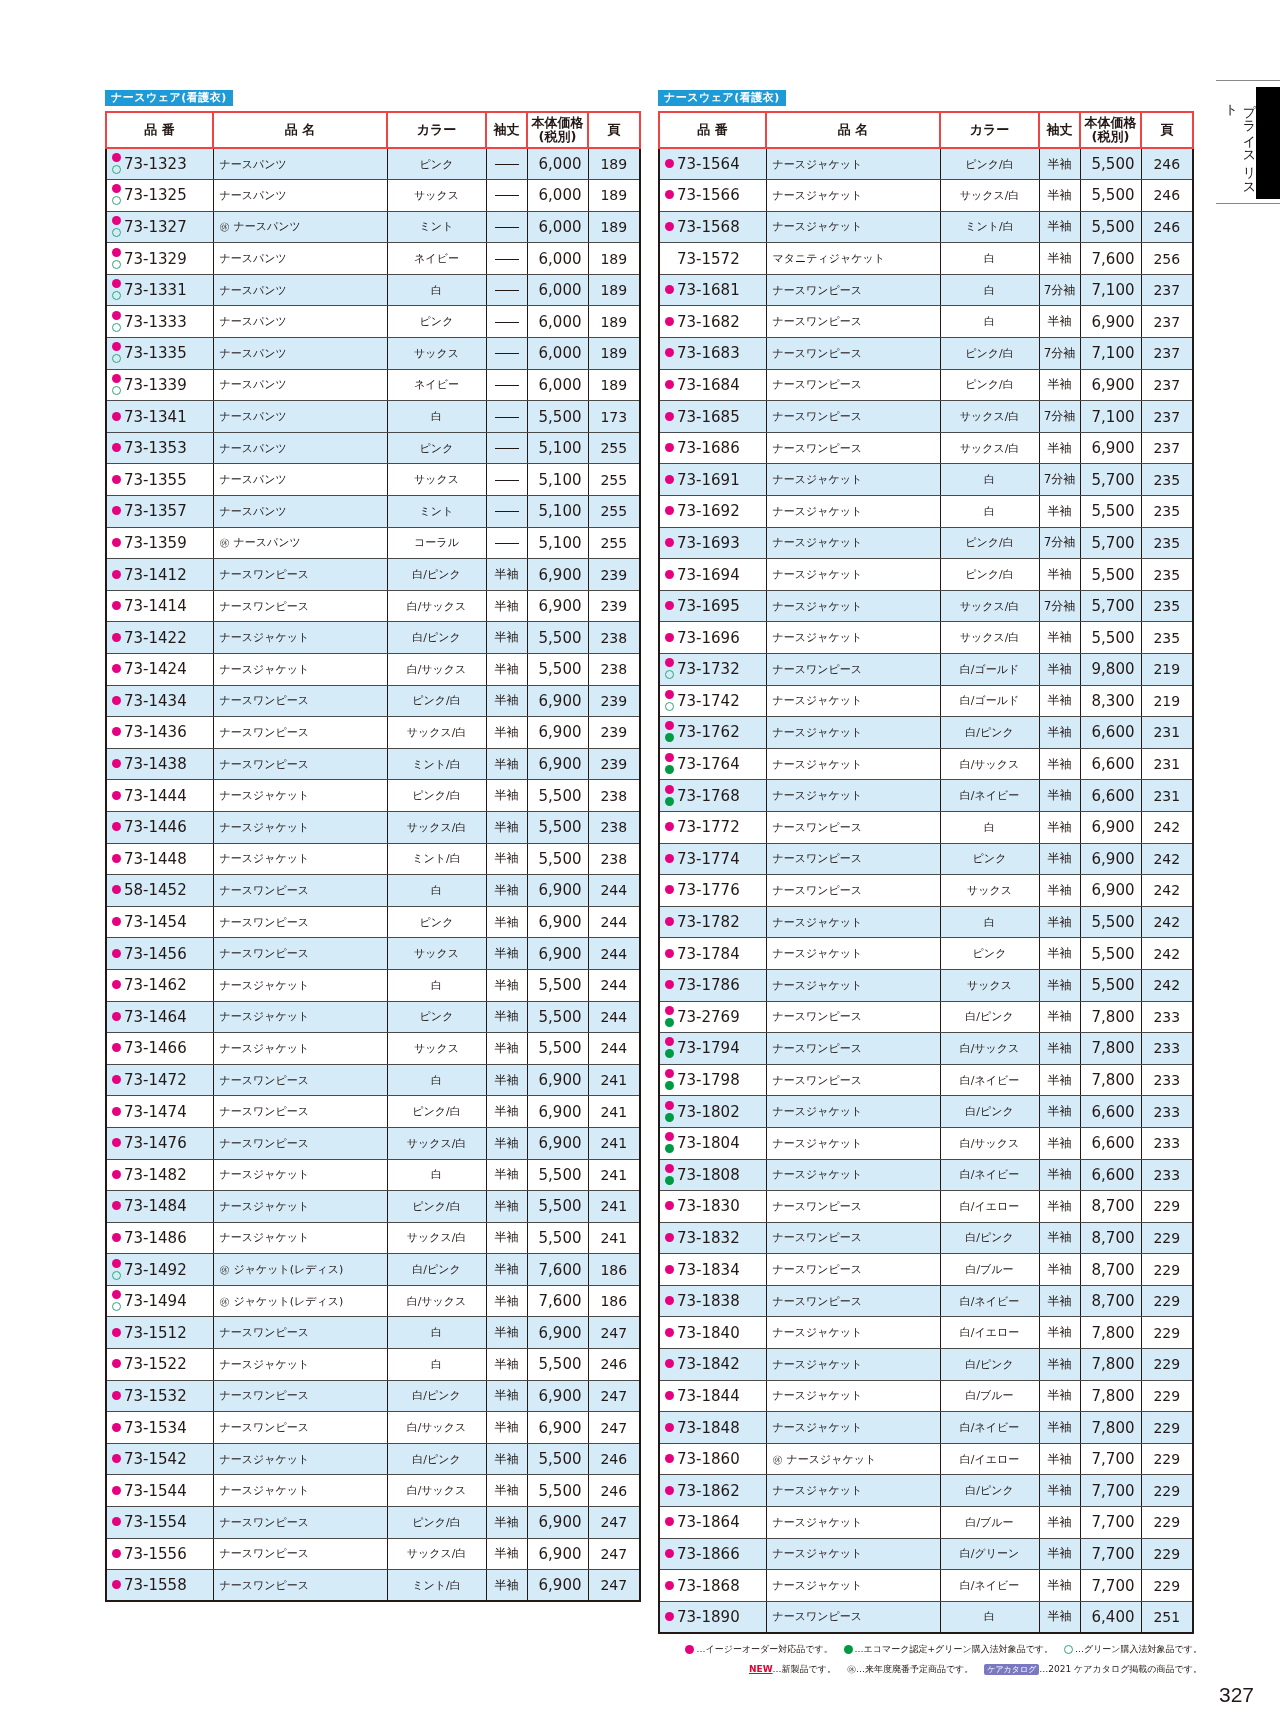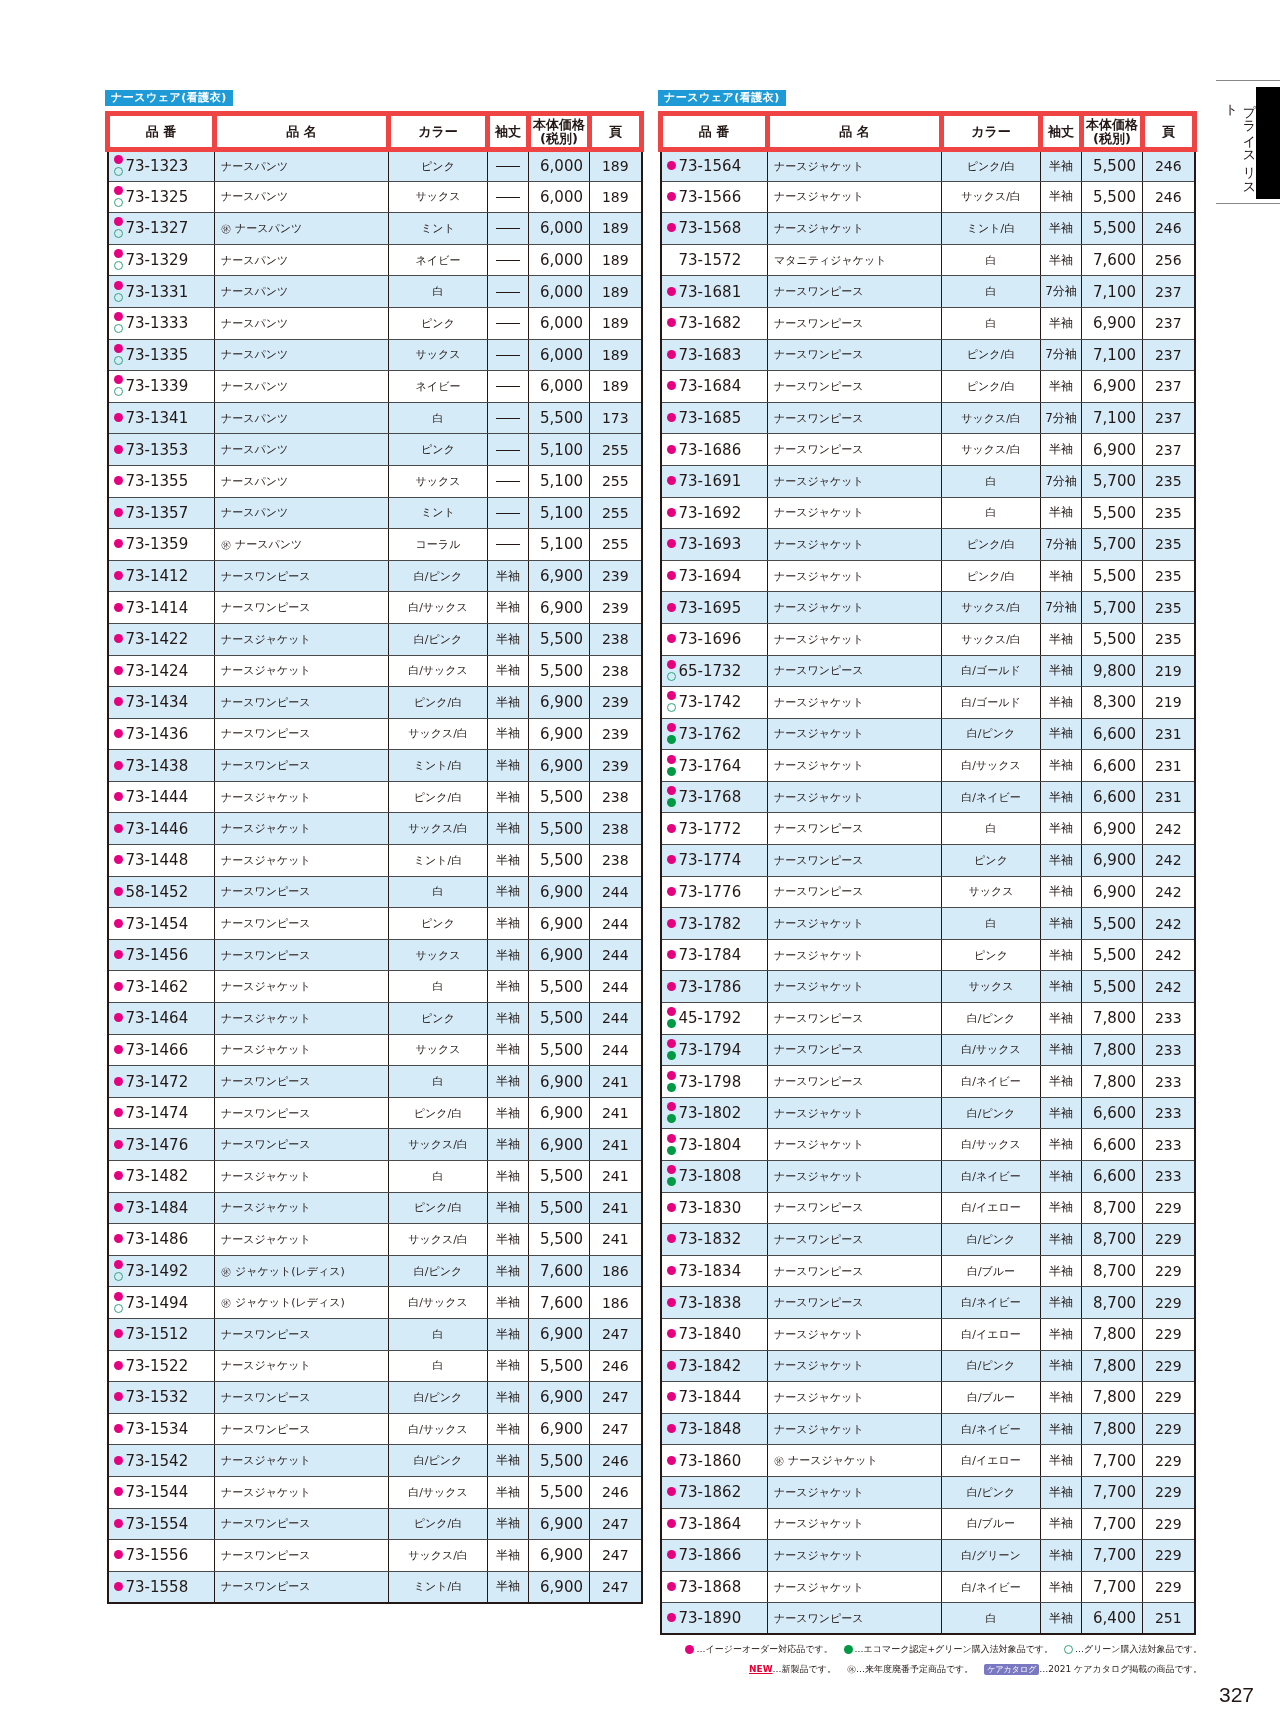--- a/index.html
+++ b/index.html
@@ -16,21 +16,21 @@
 
   table.price-table {
     position: absolute; top: 111px; border-collapse: collapse;
     border: 2px solid #231815; table-layout: fixed;
   }
   #table-left { left: 105px; width: 534px; }
   #table-right { left: 658px; width: 534px; }
 
   table.price-table th {
     height: 36px; font-size: 13px; font-weight: bold; text-align: center;
-    border: 5px solid #ef4444; background: #ffffff; line-height: 14px;
+    border: 2px solid #ef4444; background: #ffffff; line-height: 14px;
   }
   table.price-table td {
     height: 31.6px; border-left: 1px solid #231815; border-right: 1px solid #231815;
     border-top: 1px solid #4a4a4a; border-bottom: 1px solid #4a4a4a;
     font-size: 11px; white-space: nowrap; overflow: hidden;
   }
   table.price-table tr.alt td { background: #d6ebf8; }
   table.price-table td.c-code { font-size: 15px; padding-left: 4px; position: relative; }
   table.price-table td.c-name { padding-left: 6px; font-size: 11px; }
   table.price-table td.c-color { text-align: center; font-size: 11px; }
@@ -614,21 +614,21 @@
       </tr>
       <tr>
         <td class="c-code"><span class="marks single"><span class="dot pink"></span></span><span>73-1696</span></td>
         <td class="c-name"><span>ナースジャケット</span></td>
         <td class="c-color">サックス/白</td>
         <td class="c-sleeve">半袖</td>
         <td class="c-price">5,500</td>
         <td class="c-page">235</td>
       </tr>
       <tr class="alt">
-        <td class="c-code"><span class="marks double"><span class="dot pink"></span><span class="dot ring"></span></span><span>65-1732</span></td>
+        <td class="c-code"><span class="marks double"><span class="dot pink"></span><span class="dot ring"></span></span><span>73-1732</span></td>
         <td class="c-name"><span>ナースワンピース</span></td>
         <td class="c-color">白/ゴールド</td>
         <td class="c-sleeve">半袖</td>
         <td class="c-price">9,800</td>
         <td class="c-page">219</td>
       </tr>
       <tr>
         <td class="c-code"><span class="marks double"><span class="dot pink"></span><span class="dot ring"></span></span><span>73-1742</span></td>
         <td class="c-name"><span>ナースジャケット</span></td>
         <td class="c-color">白/ゴールド</td>
@@ -702,21 +702,21 @@
       </tr>
       <tr class="alt">
         <td class="c-code"><span class="marks single"><span class="dot pink"></span></span><span>73-1786</span></td>
         <td class="c-name"><span>ナースジャケット</span></td>
         <td class="c-color">サックス</td>
         <td class="c-sleeve">半袖</td>
         <td class="c-price">5,500</td>
         <td class="c-page">242</td>
       </tr>
       <tr>
-        <td class="c-code"><span class="marks double"><span class="dot pink"></span><span class="dot green"></span></span><span>45-1792</span></td>
+        <td class="c-code"><span class="marks double"><span class="dot pink"></span><span class="dot green"></span></span><span>73-2769</span></td>
         <td class="c-name"><span>ナースワンピース</span></td>
         <td class="c-color">白/ピンク</td>
         <td class="c-sleeve">半袖</td>
         <td class="c-price">7,800</td>
         <td class="c-page">233</td>
       </tr>
       <tr class="alt">
         <td class="c-code"><span class="marks double"><span class="dot pink"></span><span class="dot green"></span></span><span>73-1794</span></td>
         <td class="c-name"><span>ナースワンピース</span></td>
         <td class="c-color">白/サックス</td>

